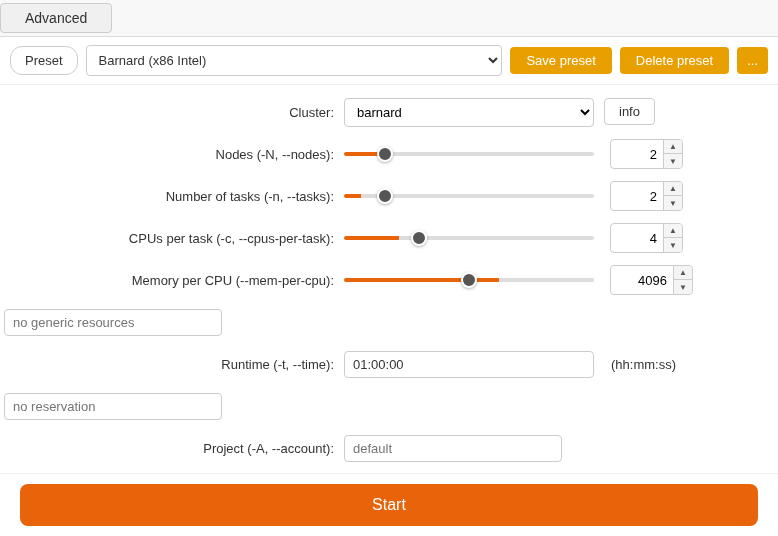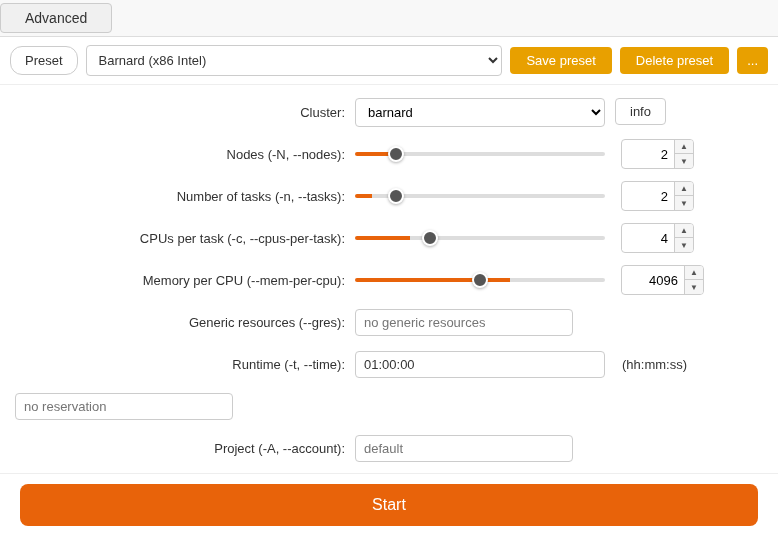--- a/index.html
+++ b/index.html
@@ -79,21 +79,20 @@
       border: none;
       border-radius: 4px;
       color: #fff;
       cursor: pointer;
       font-size: 13px;
     }
 
     
     .main-content {
       padding: 10px 4px;
-      margin-left: 11px;
     }
 
     
     .form-row {
       display: flex;
       align-items: center;
       margin-bottom: 8px;
       min-height: 34px;
     }
     .form-label {
@@ -357,21 +356,20 @@
           <div class="spinner-buttons">
             <button class="spinner-up">▲</button>
             <button class="spinner-down">▼</button>
           </div>
         </div>
       </div>
     </div>
   </div>
 
   <div class="form-row">
-    <div class="form-label">Generic resources (--gres):</div>
     <div class="form-control">
       <input type="text" class="text-input" placeholder="no generic resources" style="">
     </div>
   </div>
 
   <div class="form-row">
     <div class="form-label">Runtime (-t, --time):</div>
     <div class="form-control">
       <div class="runtime-container">
         <input type="text" class="runtime-input has-value" value="01:00:00" style="">

